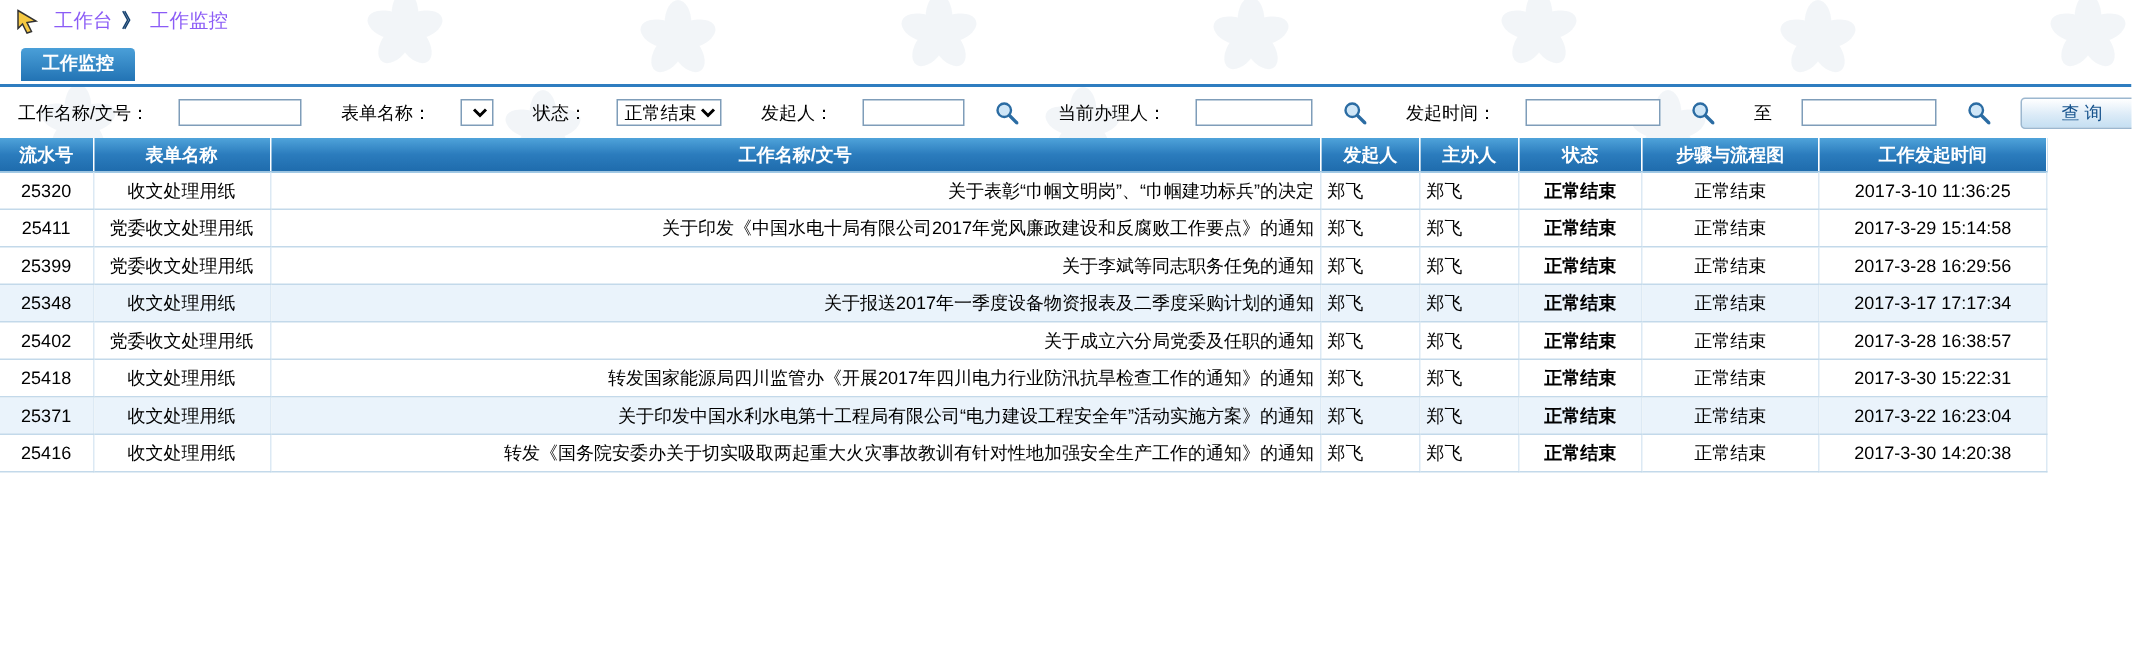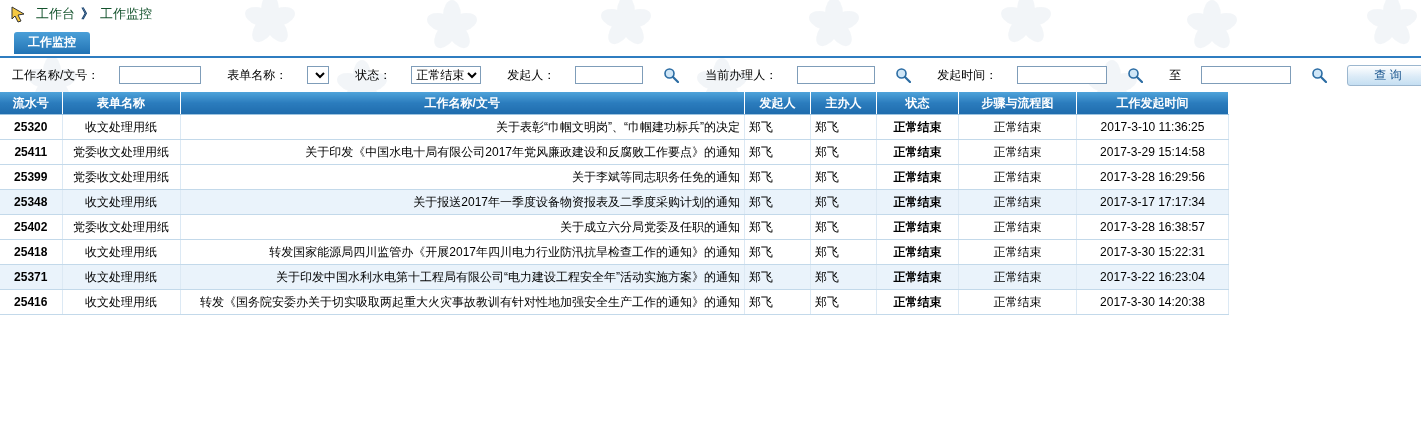--- a/index.html
+++ b/index.html
@@ -55,21 +55,21 @@
     color: #1a3a6b;
   }
   .cursor-icon {
     display: inline-block;
     width: 20px; height: 18px;
     position: relative;
     margin-right: 6px;
   }
   .cursor-icon svg { position: absolute; left: 0; top: 0; }
   .crumb {
-    color: #14532d;
+    color: #8b5cf6;
     text-decoration: none;
     font-size: 13px;
   }
   .crumb-sep {
     margin: 0 6px;
     color: #14406e;
     font-weight: bold;
   }
 
   
@@ -138,21 +138,21 @@
     font-size: 12px;
     border-radius: 3px;
     padding: 2px 26px;
     line-height: 15px;
     cursor: pointer;
   }
 
   
   table.grid {
     border-collapse: collapse;
-    width: 1229px;
+    width: 1365px;
     table-layout: fixed;
   }
   table.grid th {
     background: linear-gradient(to bottom, #4fa3da 0%, #2b7cbd 50%, #1f6cad 100%);
     color: #ffffff;
     font-size: 12px;
     font-weight: bold;
     height: 22px;
     border-right: 1px solid #ffffff;
     border-bottom: 1px solid #9dc4e0;
@@ -165,21 +165,21 @@
     border-bottom: 1px solid #c3d9ea;
     border-right: 1px solid #dce9f4;
     padding: 0 4px;
     color: #000;
     overflow: hidden;
     white-space: nowrap;
     text-overflow: ellipsis;
   }
   tr.row-odd td { background: #ffffff; }
   tr.row-even td { background: #eaf3fb; }
-  td.c-id { text-align: center; font-weight: bold; margin-left: 44px; }
+  td.c-id { text-align: center; font-weight: normal; margin-left: 44px; }
   td.c-form { text-align: center; }
   td.c-title { text-align: right; padding-left: 10px; }
   td.c-person { text-align: left; }
   td.c-status { text-align: center; font-weight: bold; }
   td.c-step { text-align: center; }
   td.c-time { text-align: center; }
   .col-id { width: 62px; }
   .col-form { width: 118px; }
   .col-title { width: auto; }
   .col-starter { width: 66px; }

